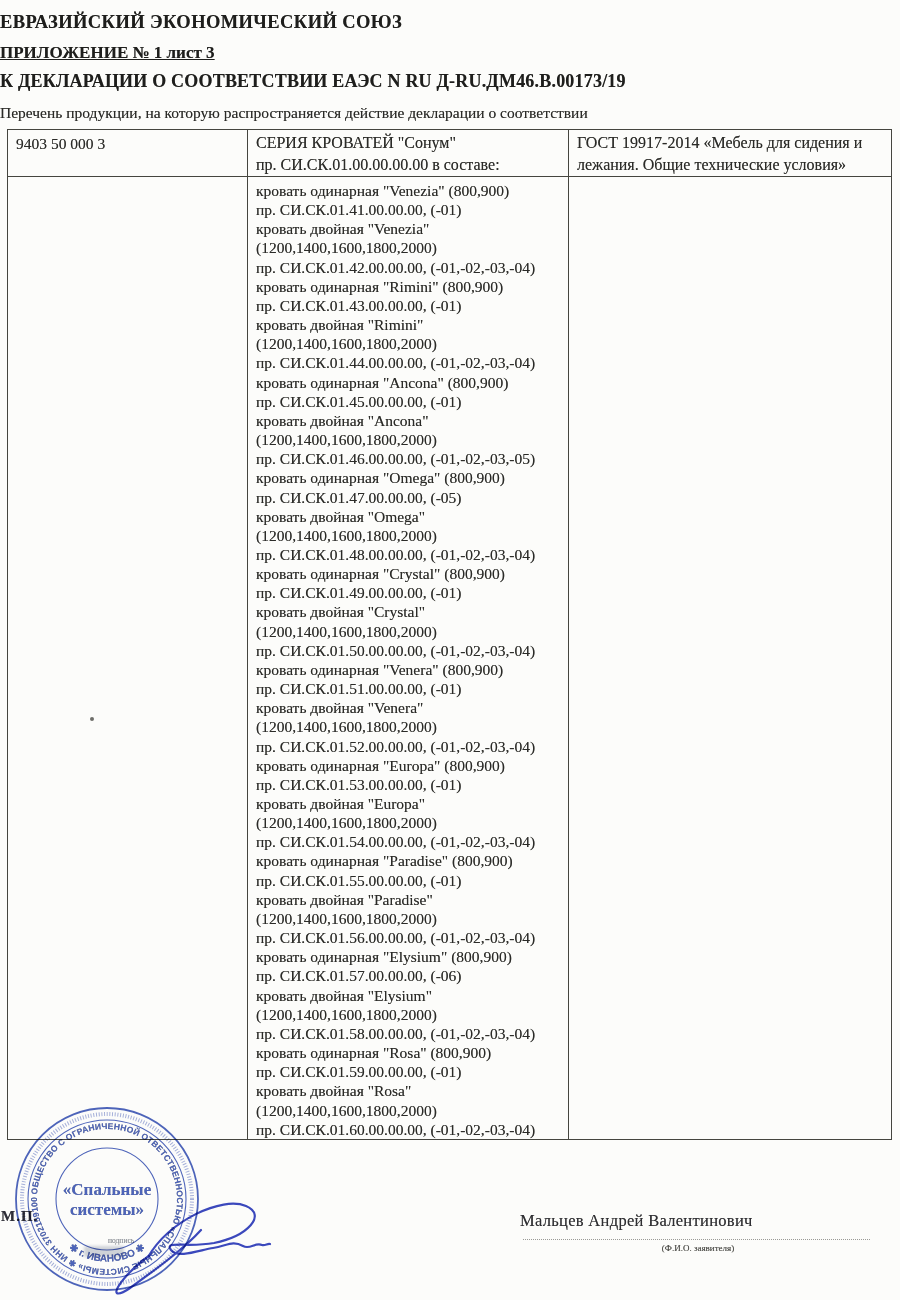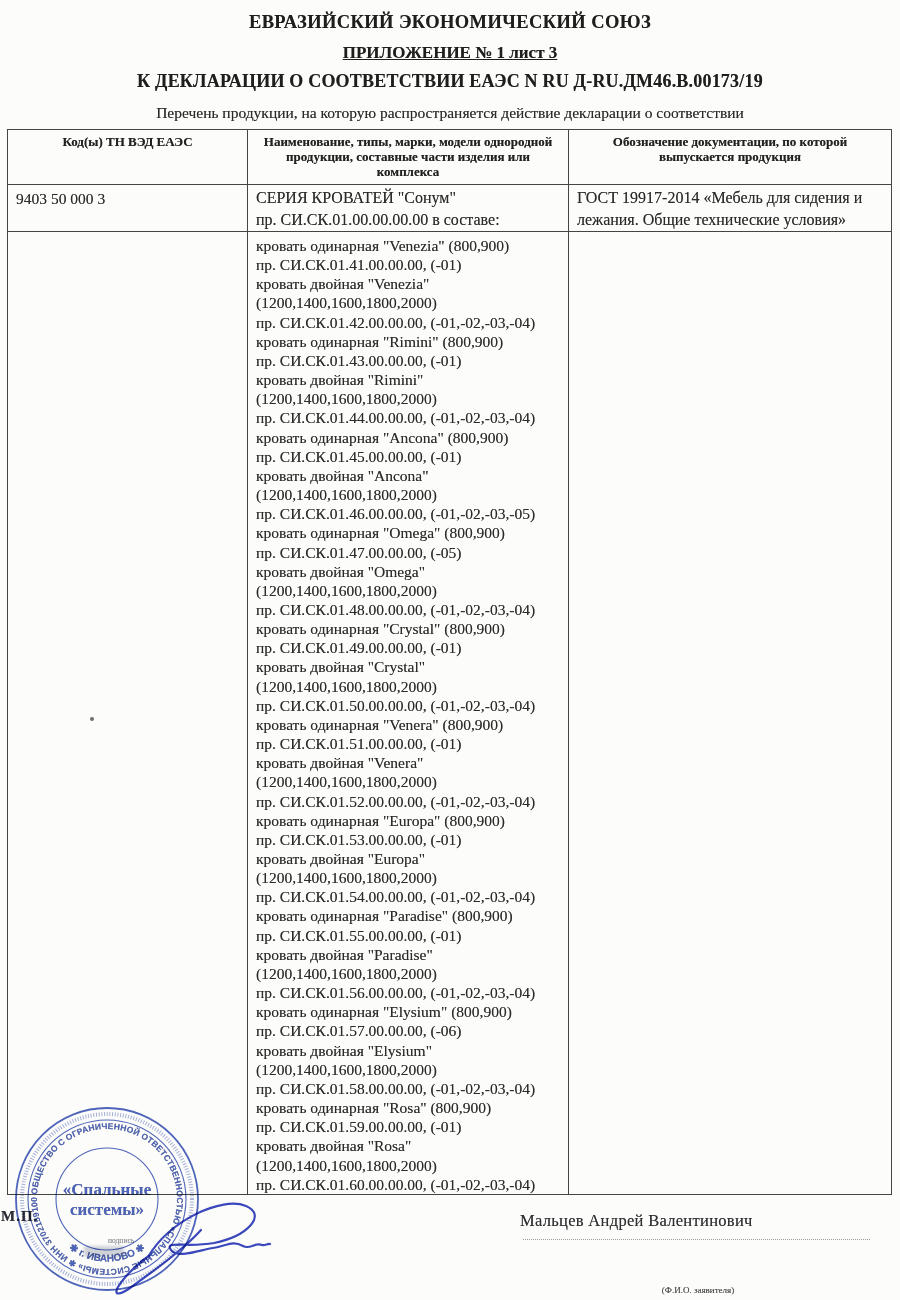--- a/index.html
+++ b/index.html
@@ -1,39 +1,39 @@
 <!DOCTYPE html>
 <html lang="ru"><head>
 <meta charset="utf-8">
 <style>
   html,body{margin:0;padding:0;}
   body{width:900px;height:1300px;position:relative;background:#fcfcfa;
        font-family:"Liberation Serif", serif;color:#2b2b28;overflow:hidden;}
   .paper *{text-shadow:0 0 .45px rgba(45,45,40,.55);}
-  .center{text-align:center;}
+  .center{text-align:left;}
   .t1{position:absolute;top:12px;left:0;width:100%;font-size:18.5px;font-weight:bold;letter-spacing:.4px;color:#1e1e1c;}
   .t2{position:absolute;top:43px;left:0;width:100%;font-size:17px;font-weight:bold;color:#1e1e1c;text-decoration:underline;}
   .t3{position:absolute;top:71px;left:0;width:100%;font-size:18px;font-weight:bold;letter-spacing:.2px;color:#1e1e1c;}
   .sub{position:absolute;top:104px;left:0;width:100%;font-size:15.5px;}
   table.doc{position:absolute;left:7px;top:129px;width:884px;border-collapse:collapse;table-layout:fixed;}
   table.doc td{border:1.5px solid #45453f;vertical-align:top;padding:0;}
   tr.hdr td{height:50px;text-align:center;font-weight:bold;font-size:13px;line-height:15px;padding:4px 10px 0 10px;color:#22221f;}
   tr.r1 td{height:42px;font-size:16px;line-height:22px;}
   tr.r2 td{height:962px;}
   .cellpad{padding:2px 8px 0 8px;}
   .codepad{padding:3px 6px 0 8px;font-size:15.5px;}
   .plist{padding:4px 6px 0 8px;font-size:15.5px;line-height:19.17px;white-space:nowrap;}
   .pline{height:19.17px;}
   
   .mp{position:absolute;left:1px;top:1208px;font-size:15px;font-weight:bold;color:#2e2e38;letter-spacing:1px;text-align:right;}
   .sig-caption{position:absolute;left:108px;top:1236px;font-size:7.5px;color:#9aa0ab;filter:blur(.3px);}
   .smudge{position:absolute;left:84px;top:1246px;width:40px;height:11px;background:#aab0bc;opacity:.55;filter:blur(1.5px);}
   .name{position:absolute;left:520px;top:1211px;width:356px;text-align:left;font-size:16.5px;color:#2f2f33;letter-spacing:.3px;}
   .nameline{position:absolute;left:523px;top:1239px;width:347px;border-top:1.2px dotted #9a9a96;}
-  .namecap{position:absolute;left:520px;top:1243px;width:356px;text-align:center;font-size:9px;color:#50504c;margin-top:42px;}
+  .namecap{position:absolute;left:520px;top:1243px;width:356px;text-align:center;font-size:9px;color:#50504c;}
   .speck{position:absolute;left:90px;top:717px;width:4px;height:4px;background:#3d3d38;border-radius:50%;opacity:.75;}
   .stamp{position:absolute;left:12px;top:1104px;mix-blend-mode:multiply;opacity:.92;filter:blur(.35px);}
   .signature{position:absolute;left:0;top:1140px;mix-blend-mode:multiply;filter:blur(.25px);}
 </style>
 </head>
 <body>
 
 <div class="paper">
 
   <div class="t1 center">ЕВРАЗИЙСКИЙ ЭКОНОМИЧЕСКИЙ СОЮЗ</div>
@@ -41,25 +41,20 @@
   <div class="t3 center">К ДЕКЛАРАЦИИ О СООТВЕТСТВИИ ЕАЭС N RU Д-RU.ДМ46.В.00173/19</div>
   <div class="sub center">Перечень продукции, на которую распространяется действие декларации о соответствии</div>
 
   <table class="doc">
     <colgroup>
         <col style="width:240px">
         <col style="width:321px">
         <col style="width:323px">
       </colgroup>
     <tbody>
-        <tr class="hdr">
-      <td>Код(ы) ТН ВЭД ЕАЭС</td>
-      <td>Наименование, типы, марки, модели однородной продукции, составные части изделия или комплекса</td>
-      <td>Обозначение документации, по которой выпускается продукция</td>
-    </tr>
     <tr class="r1">
       <td>
         <div class="codepad">9403 50 000 3</div>
       </td>
       <td>
         <div class="cellpad">
           <div>СЕРИЯ КРОВАТЕЙ "Сонум"</div>
           <div>пр. СИ.СК.01.00.00.00.00 в составе:</div>
         </div>
       </td>

